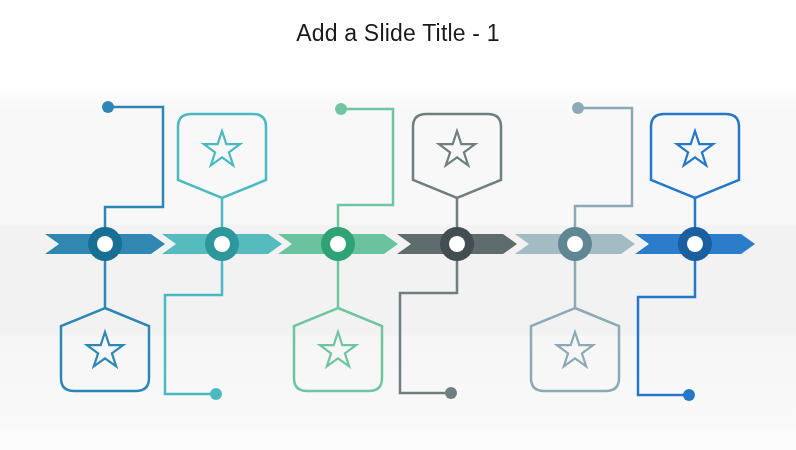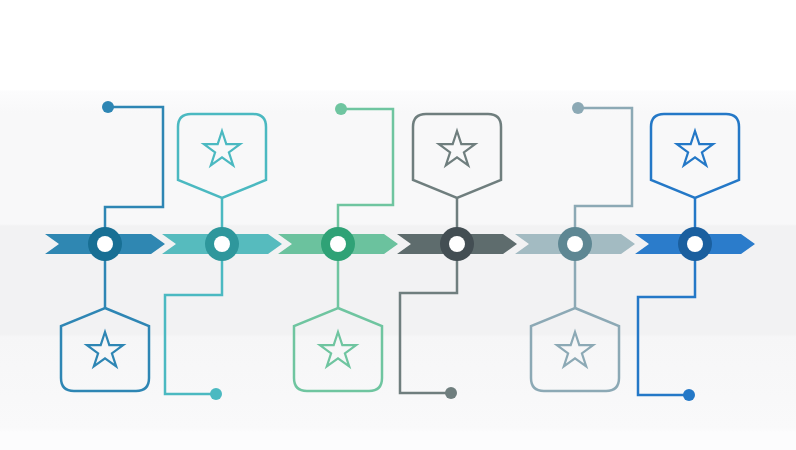--- a/index.html
+++ b/index.html
@@ -26,20 +26,21 @@
   svg.timeline{position:absolute;left:0;top:0;}
   .line{fill:none;stroke-width:2.5;stroke-linecap:butt;stroke-linejoin:miter;}
   .star{fill:none;stroke-width:2.2;stroke-linejoin:miter;}
   .badge{fill:none;stroke-width:2.5;stroke-linejoin:miter;}
 </style>
 </head>
 <body>
 
 <div class="stage">
 
+  <div class="slide-title">Add a Slide Title - 1</div>
 
   <svg class="timeline" width="796" height="450" viewBox="0 0 796 450">
 
     <g>
       <path d="M45,234 H151 L165,244 L151,254 H45 L59,244 Z" fill="#2F87B2"></path>
       <path class="line" d="M108,107 H163 V207 H105 V244" stroke="#2E86B4"></path>
       <path class="line" d="M105,244 V308" stroke="#2E86B4"></path>
       <circle cx="105" cy="244" r="17" fill="#186F94"></circle>
       <circle cx="105" cy="244" r="8" fill="#ffffff"></circle>
       <path class="badge" d="M105,308 L149,326 V378 Q149,391 136,391 H74 Q61,391 61,378 V326 Z" stroke="#2E86B4"></path>

